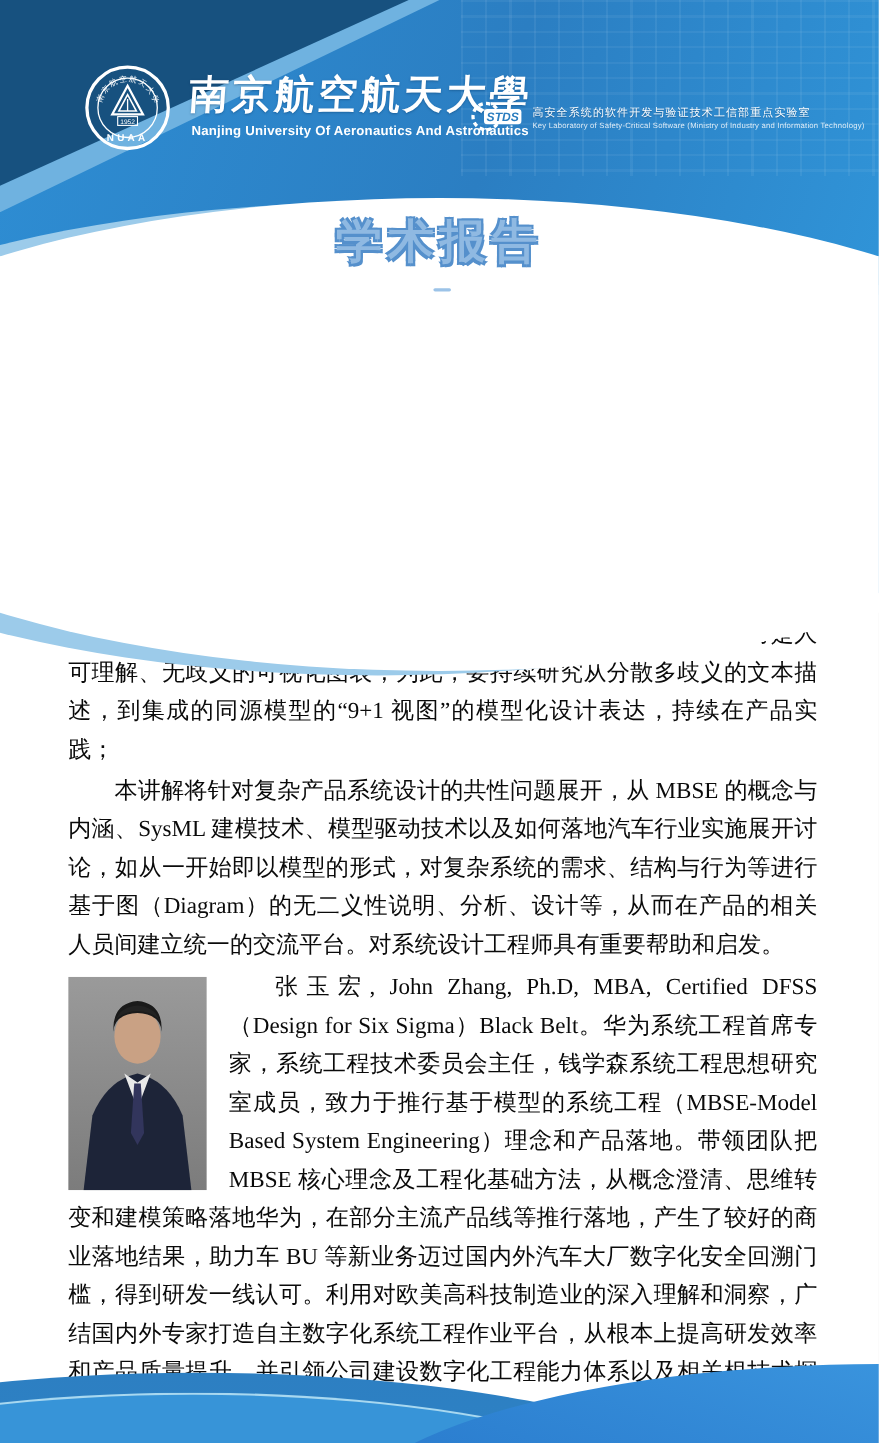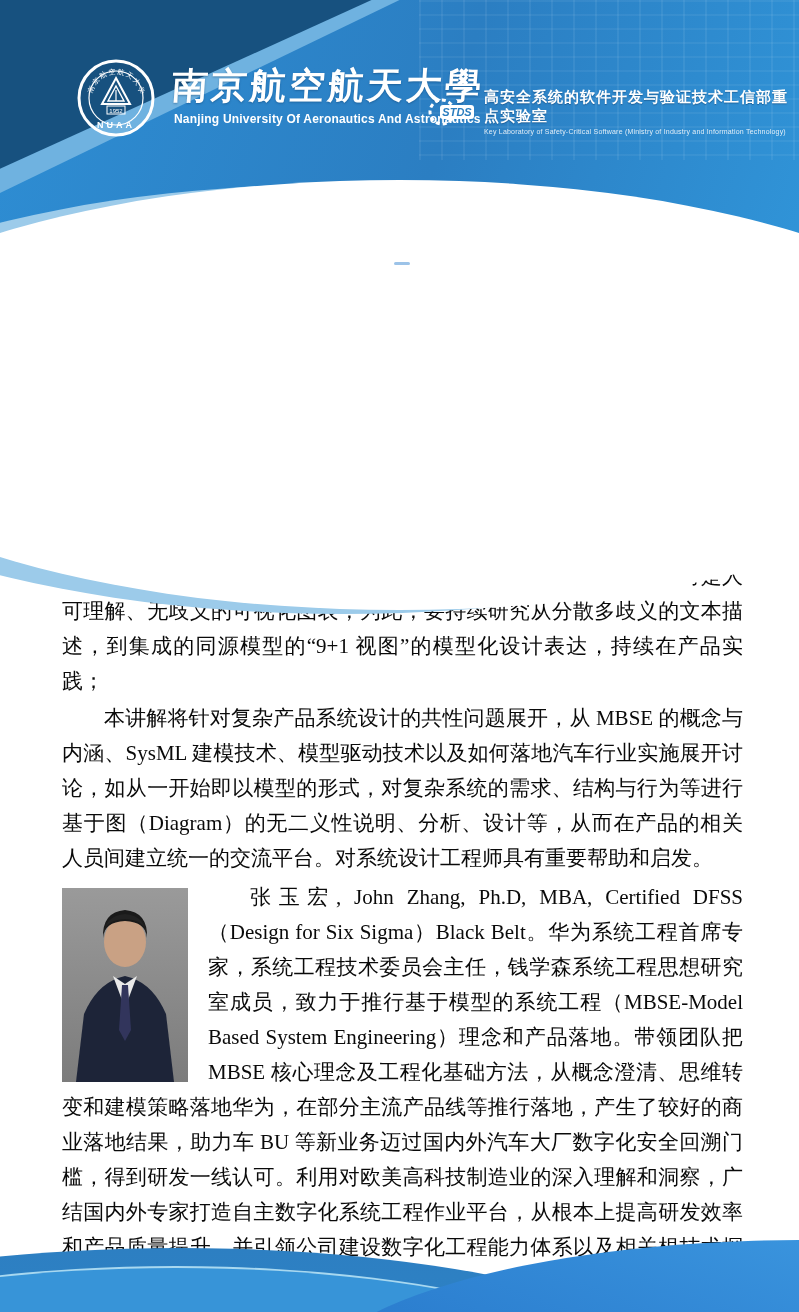--- a/index.html
+++ b/index.html
@@ -23,21 +23,21 @@
         background:#ffffff;}
 
   .seal{position:absolute;left:76px;top:58px;width:80px;height:80px;}
   .uni-zh{position:absolute;left:172px;top:62px;color:#fff;font-size:36px;font-weight:bold;
         letter-spacing:3px;transform:skewX(-4deg);text-shadow:0 1px 2px rgba(0,40,80,.35);}
   .uni-en{position:absolute;left:174px;top:112px;color:#fff;font-size:12px;font-weight:bold;
         font-family:"Liberation Sans",sans-serif;letter-spacing:.2px;}
   .lab{position:absolute;left:428px;top:88px;display:flex;align-items:center;gap:8px;}
   .lab-logo{width:48px;height:36px;flex:0 0 auto;}
   .lab-names{display:flex;flex-direction:column;}
-  .lab-zh{color:#fff;font-size:15px;font-weight:bold;letter-spacing:1px;
+  .lab-zh{color:#fff;font-size:10px;font-weight:normal;letter-spacing:1px;
         font-family:"Liberation Sans",sans-serif;text-shadow:0 1px 1px rgba(0,40,80,.4);}
   .lab-en{color:rgba(255,255,255,.85);font-size:7px;font-family:"Liberation Sans",sans-serif;
         margin-top:2px;letter-spacing:.2px;}
 
   .poster-title{position:absolute;top:192px;left:0;width:100%;margin:0;text-align:center;
         font-size:42px;font-weight:bold;letter-spacing:5px;color:#8fb9e2;
         font-family:"Liberation Serif",serif;
         text-shadow:-2px -2px 0 #5590cc,2px -2px 0 #5590cc,-2px 2px 0 #5590cc,2px 2px 0 #5590cc,0 0 10px #ffffff;}
   .title-dash{position:absolute;top:262px;left:394px;width:16px;height:3px;background:#9cc3e8;border-radius:2px;}
 
@@ -97,20 +97,21 @@
         <circle cx="14" cy="18" r="12" fill="none" stroke="#ffffff" stroke-width="3" stroke-dasharray="4 3"></circle>
         <rect x="12" y="11" width="34" height="14" rx="3" fill="#ffffff"></rect>
         <text x="29" y="22" font-size="11" font-weight="bold" font-style="italic" text-anchor="middle" fill="#2a7dbf" font-family="Liberation Sans, sans-serif">STDS</text>
       </svg>
       <div class="lab-names">
         <span class="lab-zh">高安全系统的软件开发与验证技术工信部重点实验室</span>
         <span class="lab-en">Key Laboratory of Safety-Critical Software (Ministry of Industry and Information Technology)</span>
       </div>
     </div>
 
+    <h1 class="poster-title">学术报告</h1>
     <div class="title-dash"></div>
   </header>
 
   <main class="content">
 
     <div class="detail-row">
       <span class="detail-label">报告题目：</span>
       <span class="detail-value">基于模型系统工程 MBSE 的 NextGen 数字化研发新范式</span>
     </div>
     <div class="detail-row">

